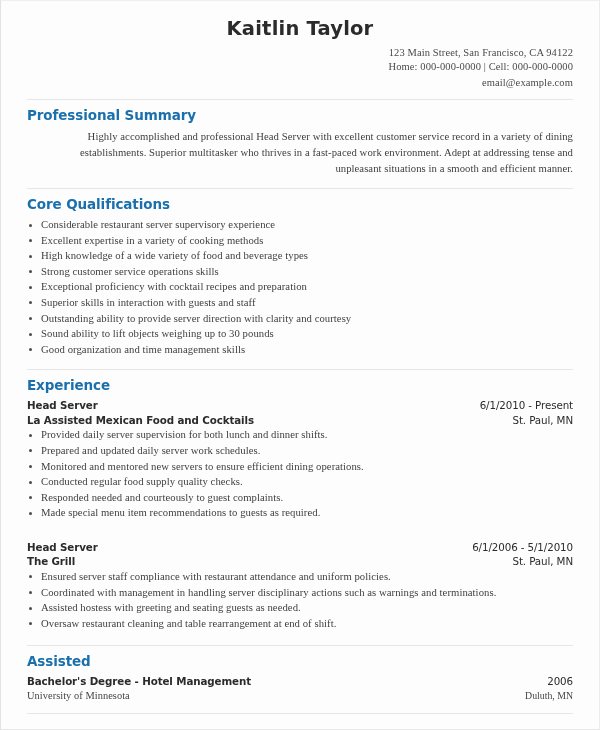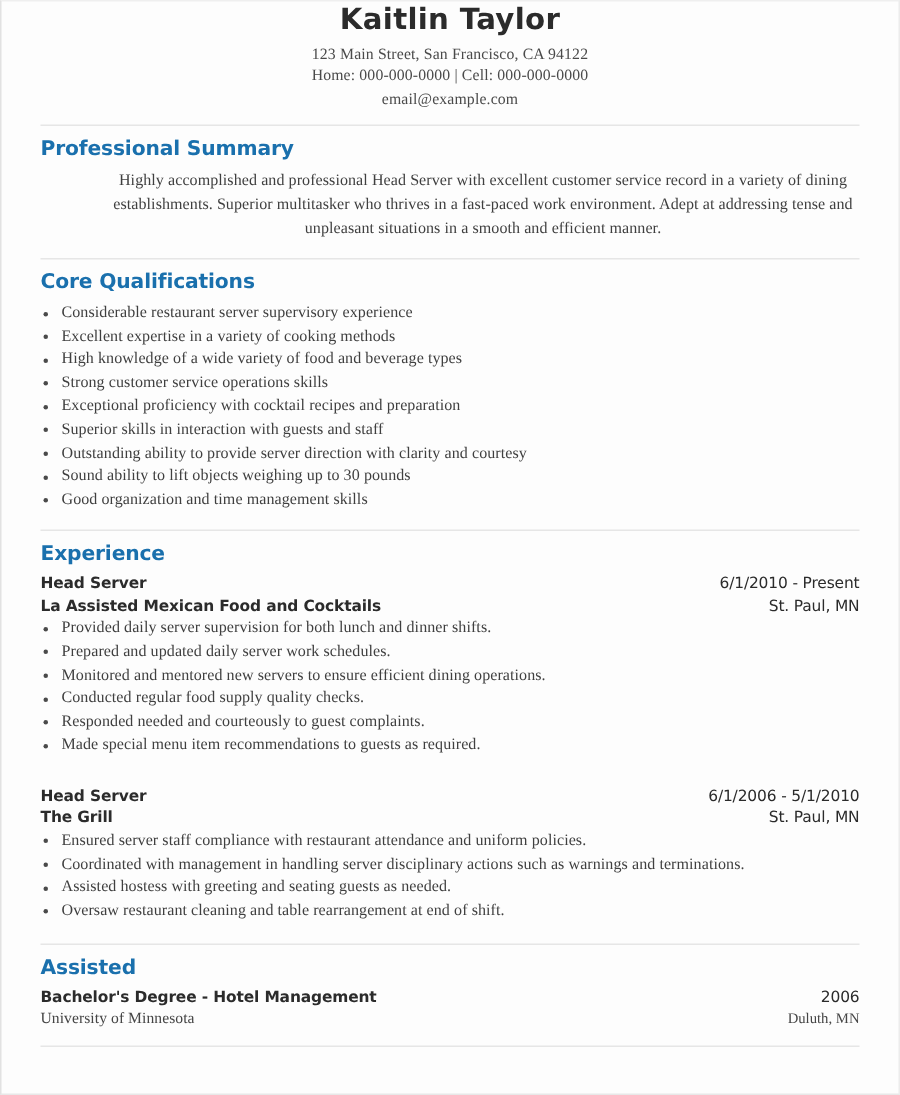--- a/index.html
+++ b/index.html
@@ -23,37 +23,38 @@
     border-left: 1px solid #e2e2e2;
     border-right: 1px solid #ececec;
     border-top: 1px solid #efefef;
     border-bottom: 1px solid #e8e8e8;
     padding: 0 26px;
   }
 
   
   .hdr {
     text-align: center;
-    padding-top: 0;
+    padding-top: 16px;
   }
   .hdr-name {
     font-family: "DejaVu Sans", sans-serif;
     font-weight: bold;
     font-size: 19.5px;
     letter-spacing: 0.2px;
     color: #2b2b2b;
     line-height: 24px;
     margin-bottom: 5px;
   }
   .hdr-line {
     font-family: "Liberation Serif", serif;
     font-size: 10.5px;
     color: #4a4a4a;
     line-height: 14px;
     letter-spacing: 0.1px;
+    text-align: right;
   }
   .hdr-line.email {
     padding-top: 2px;
   }
 
   .rule {
     height: 1px;
     background: #e6e6e6;
     margin: 0;
   }
@@ -68,21 +69,21 @@
     color: #1a70ad;
     letter-spacing: -0.1px;
     line-height: 18px;
     margin-bottom: 4px;
   }
 
   .para {
     font-size: 10.7px;
     line-height: 16px;
     color: #3f3f3f;
-    text-align: center;
+    text-align: right;
     letter-spacing: 0.05px;
     margin-left: 44px;
   }
 
   ul.blist {
     list-style: none;
     margin: 0;
     padding: 0;
   }
   ul.blist li {

